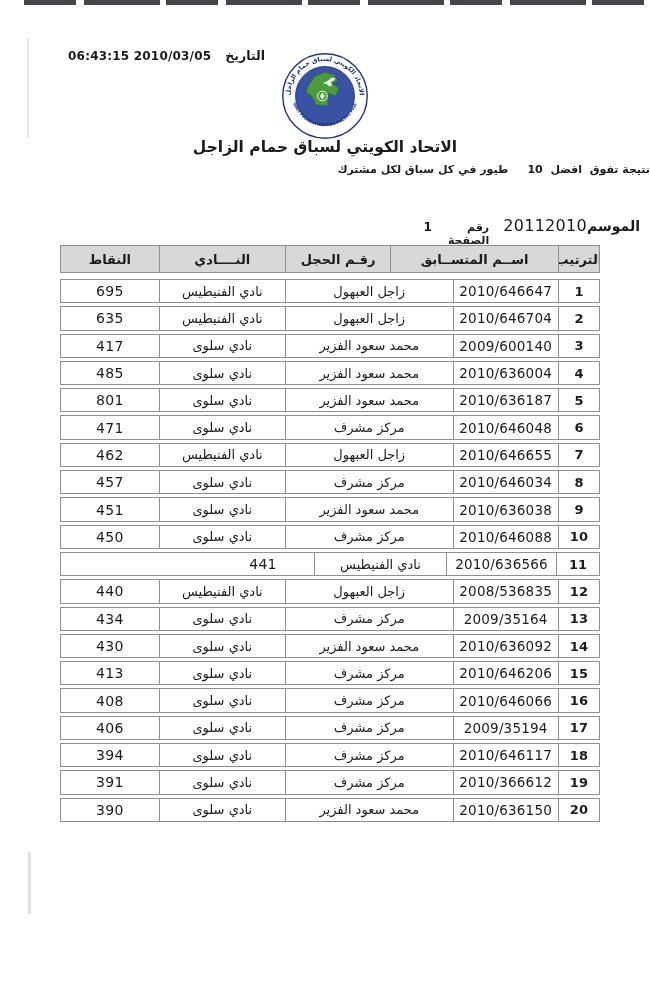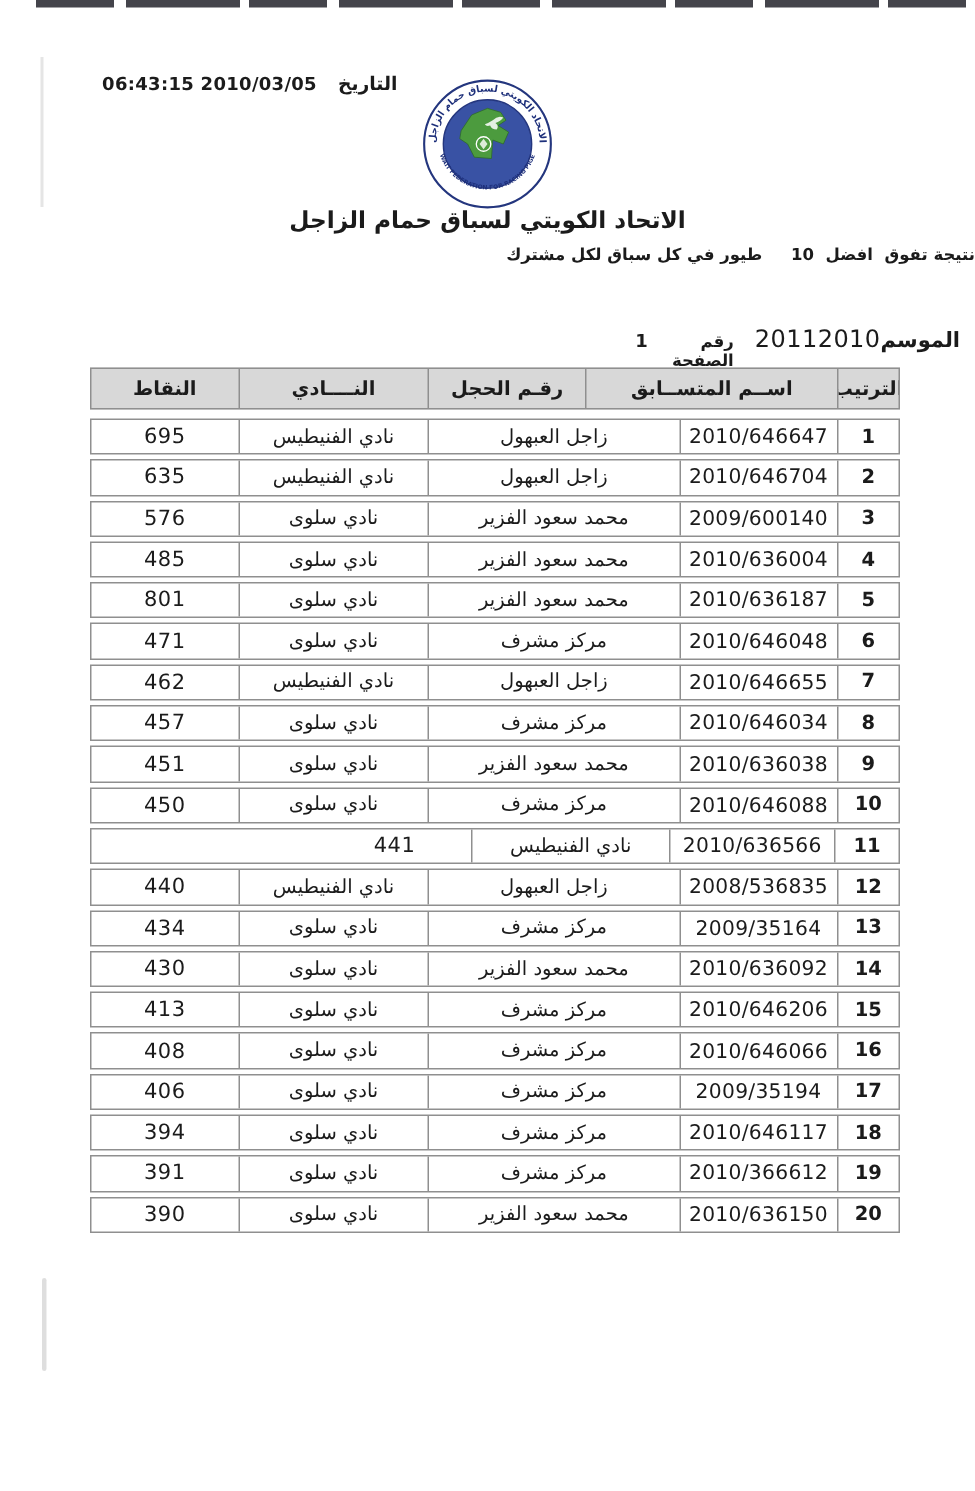--- a/index.html
+++ b/index.html
@@ -111,21 +111,21 @@
         <div class="cell c-ring" dir="ltr">2010/646704</div>
         <div class="cell c-name">زاجل العبهول</div>
         <div class="cell c-club">نادي الفنيطيس</div>
         <div class="cell c-points">635</div>
       </div>
       <div class="trow">
         <div class="cell c-rank">3</div>
         <div class="cell c-ring" dir="ltr">2009/600140</div>
         <div class="cell c-name">محمد سعود الفزير</div>
         <div class="cell c-club">نادي سلوى</div>
-        <div class="cell c-points">576</div>
+        <div class="cell c-points">417</div>
       </div>
       <div class="trow">
         <div class="cell c-rank">4</div>
         <div class="cell c-ring" dir="ltr">2010/636004</div>
         <div class="cell c-name">محمد سعود الفزير</div>
         <div class="cell c-club">نادي سلوى</div>
         <div class="cell c-points">485</div>
       </div>
       <div class="trow">
         <div class="cell c-rank">5</div>

